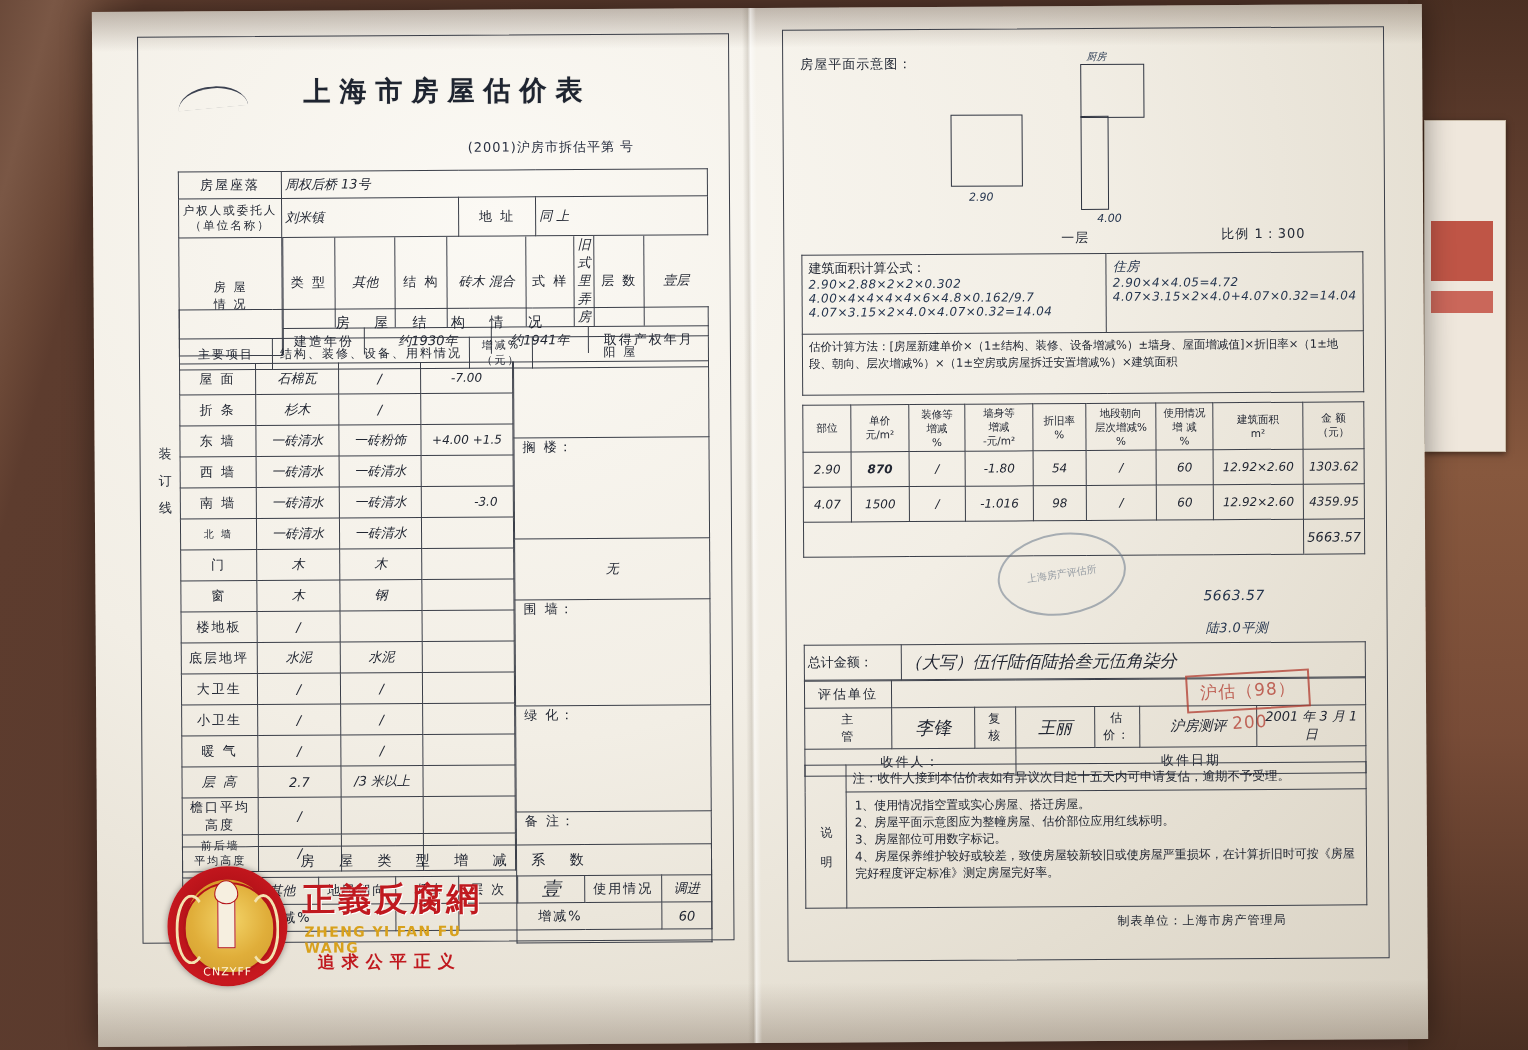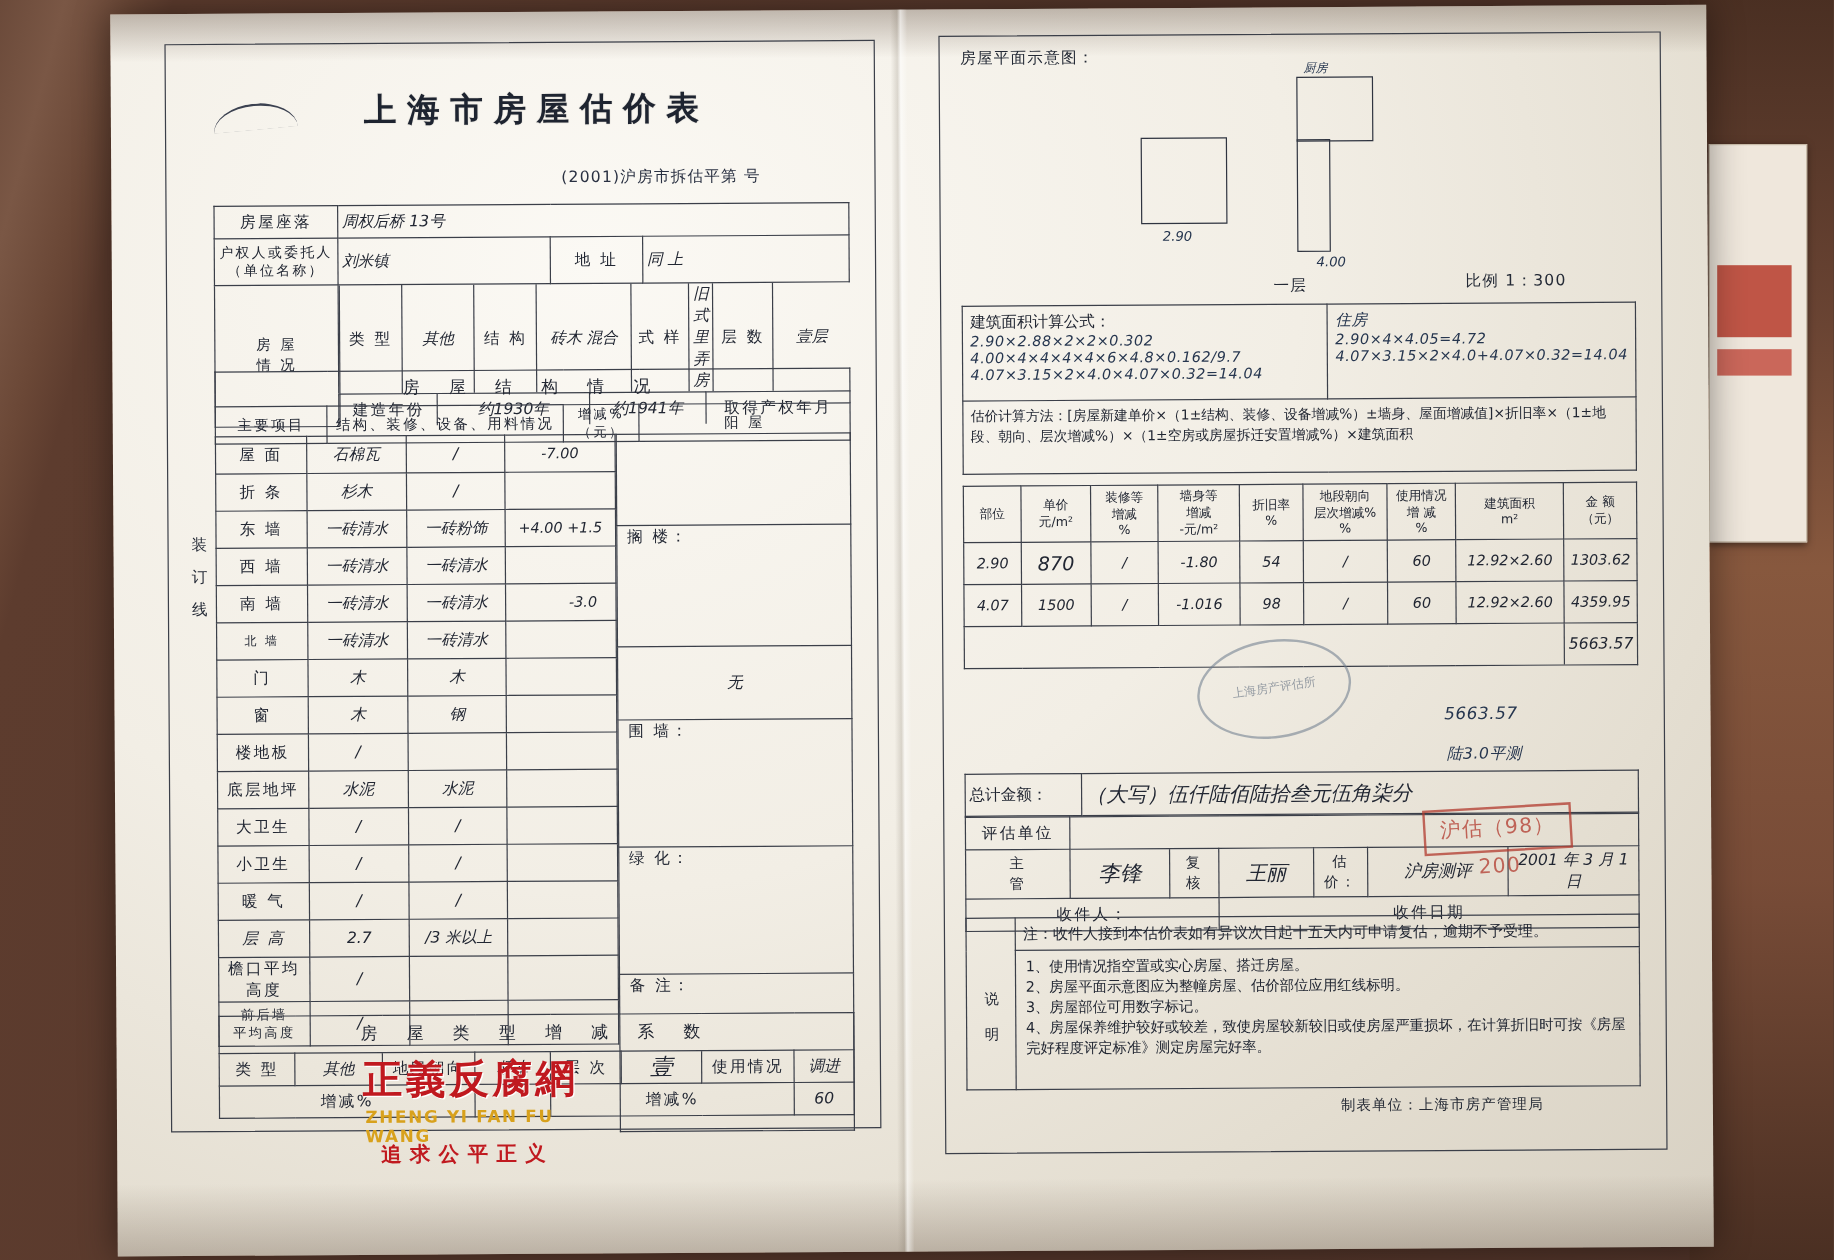--- a/index.html
+++ b/index.html
@@ -402,21 +402,21 @@
           <td class="lab" colspan="3">增减%</td>
           <td class="hw">60</td>
         </tr>
       </tbody>
         </table>
     </div>
 
     <div class="right-form">
       <div class="rf-border"></div>
 
-      <div class="rf-label" style="left:18px;top:10px;">房屋平面示意图：</div>
+      <div class="rf-label" style="left:18px;top:26px;">房屋平面示意图：</div>
 
       <div class="plan-box">
         <div class="plan-shape" style="left:150px;top:60px;width:70px;height:70px;"></div>
         <div class="plan-shape" style="left:280px;top:10px;width:62px;height:52px;"></div>
         <div class="plan-shape" style="left:280px;top:62px;width:26px;height:92px;"></div>
         <div class="dim" style="left:168px;top:136px;">2.90</div>
         <div class="dim" style="left:296px;top:158px;">4.00</div>
         <div class="dim" style="left:286px;top:-4px;font-size:10px;">厨房</div>
         <div class="rf-label" style="left:260px;top:175px;">一层</div>
         <div class="rf-label" style="left:420px;top:172px;">比例 1：300</div>
@@ -465,21 +465,21 @@
 %</td>
               <td class="lab" style="white-space: pre-line; font-size: 10.5px; height: 46px; letter-spacing: 0px; width: 84px;">建筑面积
 m²</td>
               <td class="lab" style="white-space: pre-line; font-size: 10.5px; height: 46px; letter-spacing: 0px;">金 额
 （元）</td>
             </tr>
         </tbody>
           <tbody id="val-body">
             <tr>
               <td class="hw" style="height: 34px; font-size: 12px;">2.90</td>
-              <td class="hw" style="height: 34px; font-size: 16px;">870</td>
+              <td class="hw" style="height: 34px; font-size: 12px; font-weight: bold;">870</td>
               <td class="hw" style="height: 34px; font-size: 12px;">/</td>
               <td class="hw" style="height: 34px; font-size: 12px;">-1.80</td>
               <td class="hw" style="height: 34px; font-size: 12px;">54</td>
               <td class="hw" style="height: 34px; font-size: 12px;">/</td>
               <td class="hw" style="height: 34px; font-size: 12px;">60</td>
               <td class="hw" style="height: 34px; font-size: 12px;">12.92×2.60</td>
               <td class="hw" style="height: 34px; font-size: 12px;">1303.62</td>
             </tr>
             <tr>
               <td class="hw" style="height: 34px; font-size: 12px;">4.07</td>
@@ -556,18 +556,26 @@
                 </div>
           </td>
         </tr>
       </tbody>
         </table>
 
       <div class="maker">制表单位：上海市房产管理局</div>
     </div>
 
     <div class="logo">
+      <div class="seal">
+        <div class="inner"></div>
+        <div class="wreathL"></div>
+        <div class="wreathR"></div>
+        <div class="torch"></div>
+        <div class="flame"></div>
+        <div class="cn">CNZYFF</div>
+      </div>
       <div class="logo-main">正義反腐網</div>
       <div class="logo-py">ZHENG YI FAN FU WANG</div>
       <div class="logo-sub">追求公平正义</div>
     </div>
   </div>
 </div>
 
 </body></html>

